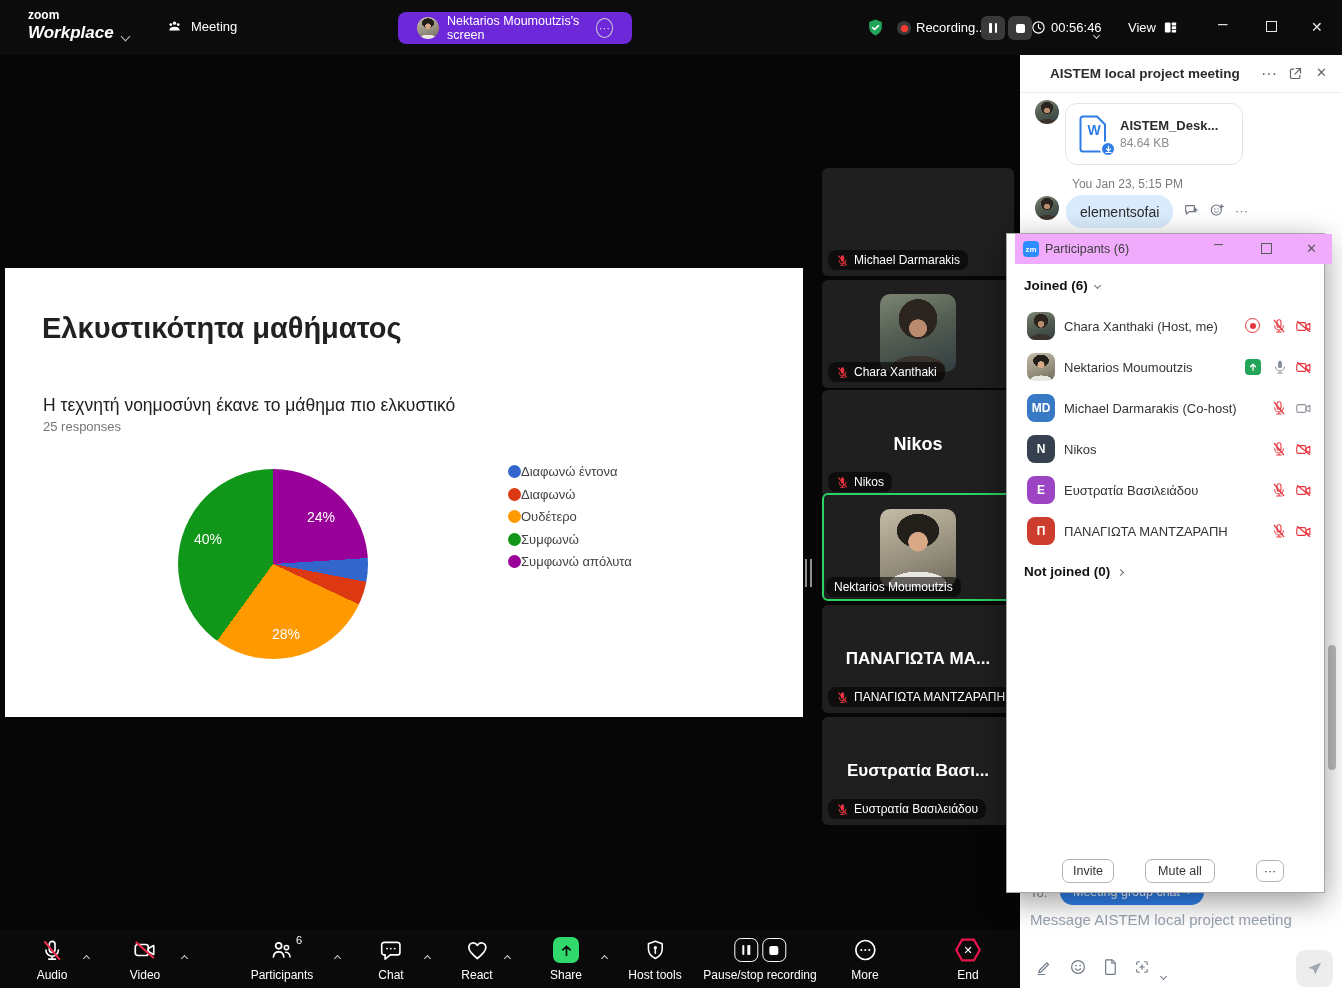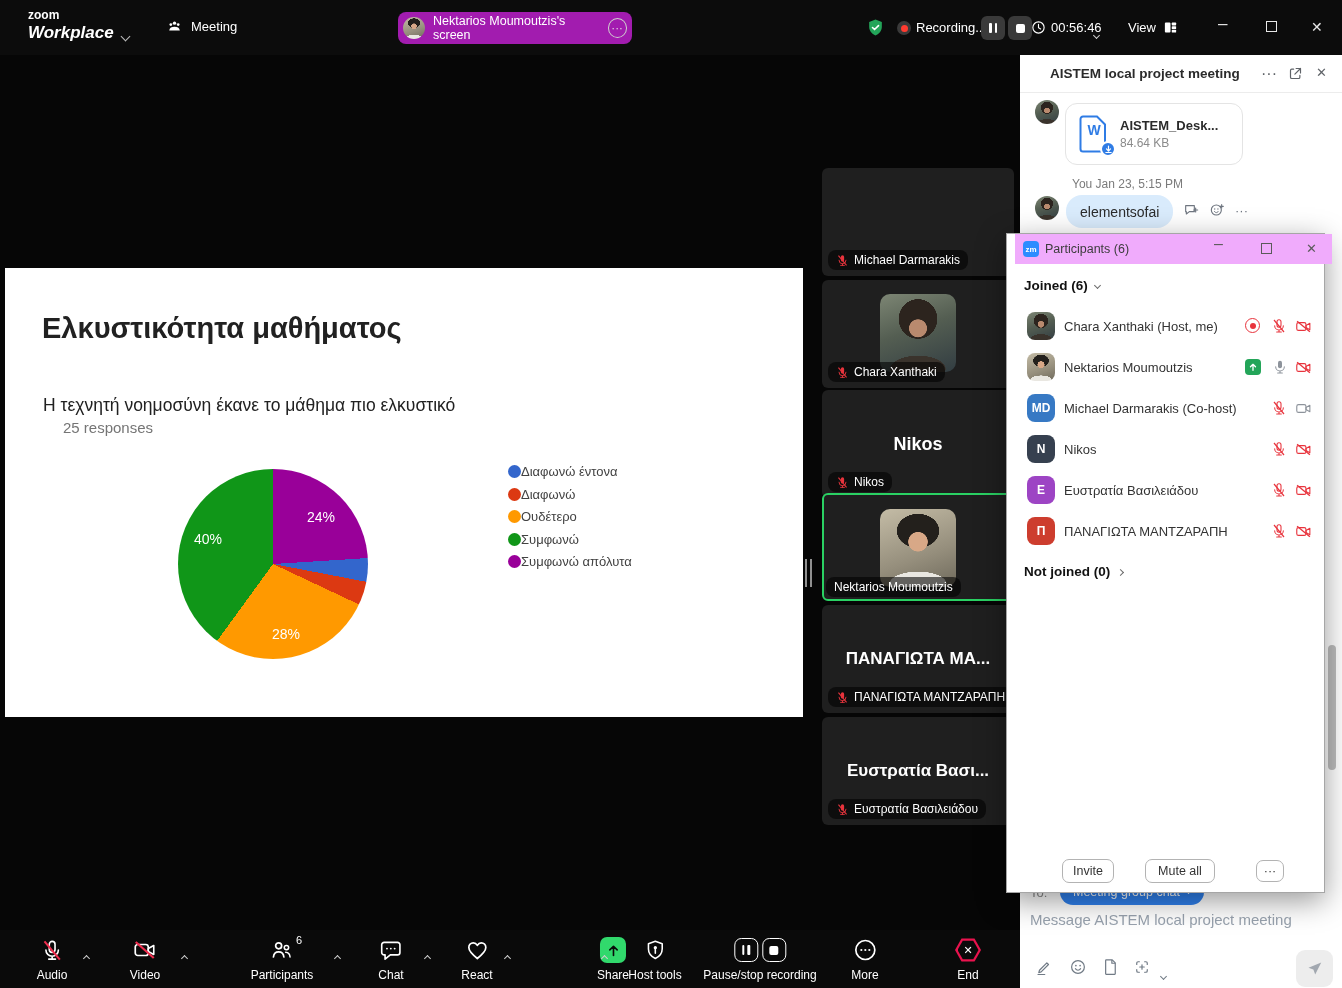--- a/index.html
+++ b/index.html
@@ -12,36 +12,36 @@
   .chev.right { transform:rotate(-45deg); }
   .chev.sm { width:5px; height:5px; }
 
   
   .topbar { position:absolute; left:0; top:0; width:1342px; height:55px; background:#0c0c0c; }
   .logo { position:absolute; left:28px; top:9px; color:#fff; line-height:1.15; }
   .logo .l1 { font-size:12px; font-weight:700; }
   .logo .l2 { font-size:17px; font-weight:700;font-style:italic; }
   .logo-chev { position:absolute; left:122px; top:26px; color:#bdbdbd; }
   .meeting-tab { position:absolute; left:166px; top:18px; display:flex; gap:8px; align-items:center; color:#fff; font-size:13px; }
-  .screen-pill { position:absolute; left:398px; top:12px; width:234px; height:32px; background:#a21caf; border-radius:8px; display:flex; align-items:center; gap:8px; padding:0 5px; color:#fff; font-size:12.5px; }
+  .screen-pill { position:absolute; left:398px; top:12px; width:234px; height:32px; background:#6d28d9; border-radius:8px; display:flex; align-items:center; gap:8px; padding:0 19px; color:#fff; font-size:12.5px; }
   .pill-avatar { width:22px; height:22px; border-radius:50%; flex:none; }
   .pill-ellipsis { margin-left:auto; width:20px; height:20px; border:1.5px solid #cfcfcf; border-radius:50%; color:#eee; font-size:10px; display:flex; align-items:center; justify-content:center; letter-spacing:.5px; }
   .rec-dot { width:14px; height:14px; border-radius:50%; background:#3a3a3a; display:flex; align-items:center; justify-content:center; }
   .rec-dot i { width:7px; height:7px; border-radius:50%; background:#ff3b30; }
   .tbtxt { color:#fff; font-size:13px; }
   .winbtn { color:#e8e8e8; font-size:14px; }
   .maxbox { width:11px; height:11px; border:1.3px solid #e8e8e8; }
   .darksq { width:24px; height:24px; background:#3a3a3a; border-radius:6px; display:flex; align-items:center; justify-content:center; }
 
   
   .stage { position:absolute; left:0; top:55px; width:1020px; height:875px; background:#060606; }
   .slide { position:absolute; left:5px; top:213px; width:798px; height:449px; background:#fff; }
   .slide-title { position:absolute; left:37px; top:44px; font-size:29px; color:#212121; }
   .slide-q { position:absolute; left:38px; top:127px; font-size:17.5px; color:#212121; }
-  .slide-resp { position:absolute; left:38px; top:151px; font-size:15px; color:#757575;margin-left:20px; }
+  .slide-resp { position:absolute; left:38px; top:151px; font-size:13px; color:#757575; }
   .pie { position:absolute; left:173px; top:201px; width:190px; height:190px; border-radius:50%; }
   .pct { position:absolute; color:#fff; font-size:14px; }
   .legend { position:absolute; left:503px; top:196px; display:flex; flex-direction:column; gap:7.5px; }
   .legend-item { display:flex; align-items:center; font-size:13px; color:#424242; }
   .ldot { width:13px; height:13px; border-radius:50%; flex:none; }
   .handle { position:absolute; left:805px; top:504px; display:flex; gap:3px; }
   .handle i { width:2px; height:28px; background:#909090; }
 
   
   .tile { position:absolute; left:822px; width:192px; height:108px; background:#1f1f1f; border-radius:6px; }
@@ -550,21 +550,21 @@
   <div class="tbtn" style="left:477px;">
     <span class="iconbox">
         <svg class="ic" viewBox="0 0 24 24" width="24" height="24">
           <path d="M12 20.5C7.2 16.7 3.5 13.4 3.5 9.6c0-2.7 2-4.8 4.5-4.8 1.7 0 3.1 1 4 2.6.9-1.6 2.3-2.6 4-2.6 2.5 0 4.5 2.1 4.5 4.8 0 3.8-3.7 7.1-8.5 10.9z" fill="none" stroke="#fff" stroke-width="1.7" stroke-linejoin="round"></path>
         </svg>
       </span>
     <span>React</span>
   </div>
   <span class="tb-chev" style="left:505px;"><i class="chev sm up"></i></span>
 
-  <div class="tbtn" style="left:566px;margin-left:47px;">
+  <div class="tbtn" style="left:566px;">
     <span class="iconbox">
         <span class="share-sq">
           <svg class="ic" viewBox="0 0 24 24" width="17" height="17">
             <path d="M12 19V6.5M6.8 11.2 12 6l5.2 5.2" fill="none" stroke="#0a0a0a" stroke-width="2.3" stroke-linecap="round" stroke-linejoin="round"></path>
           </svg>
         </span>
       </span>
     <span>Share</span>
   </div>
   <span class="tb-chev" style="left:602px;"><i class="chev sm up"></i></span>

